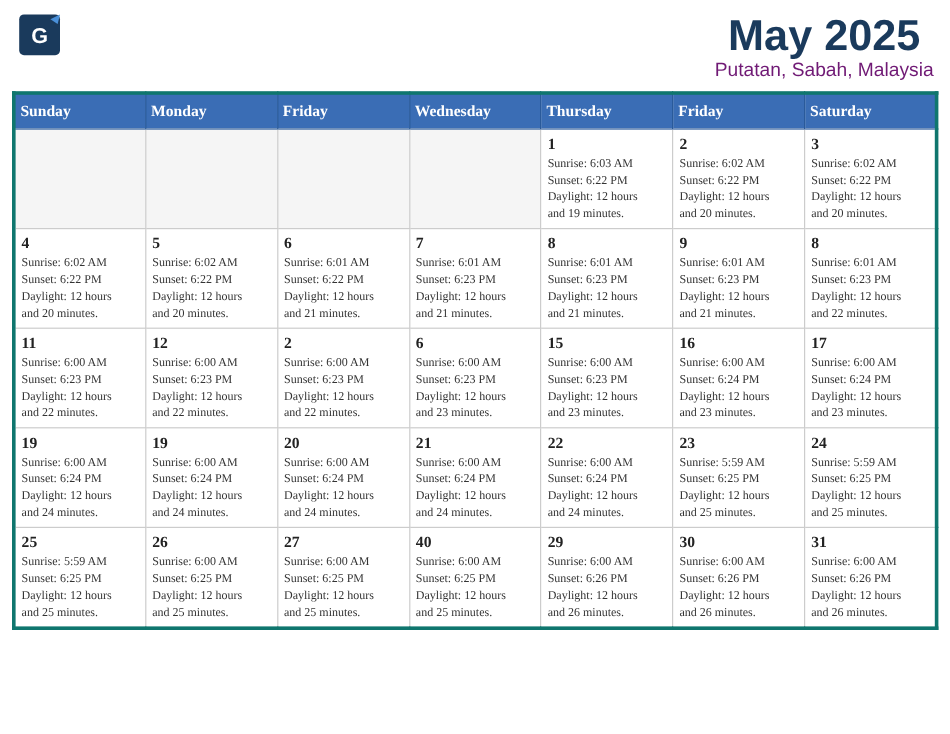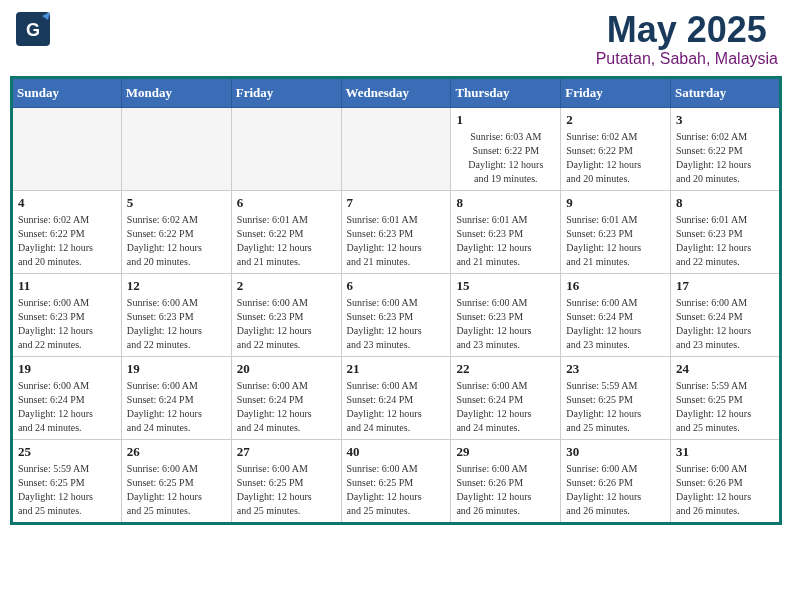--- a/index.html
+++ b/index.html
@@ -124,21 +124,21 @@
       </tr>
   </thead>
   <tbody id="calendar-body">
   <tr>
         <td class="empty"></td>
         <td class="empty"></td>
         <td class="empty"></td>
         <td class="empty"></td>
         <td>
           <div class="day-number">1</div>
-          <div class="day-info" style="white-space: pre-line; text-align: center;">Sunrise: 6:03 AM
+          <div class="day-info" style="white-space: pre-line;">Sunrise: 6:03 AM
 Sunset: 6:22 PM
 Daylight: 12 hours
 and 19 minutes.</div>
         </td>
         <td>
           <div class="day-number">2</div>
           <div class="day-info" style="white-space: pre-line;">Sunrise: 6:02 AM
 Sunset: 6:22 PM
 Daylight: 12 hours
 and 20 minutes.</div>

